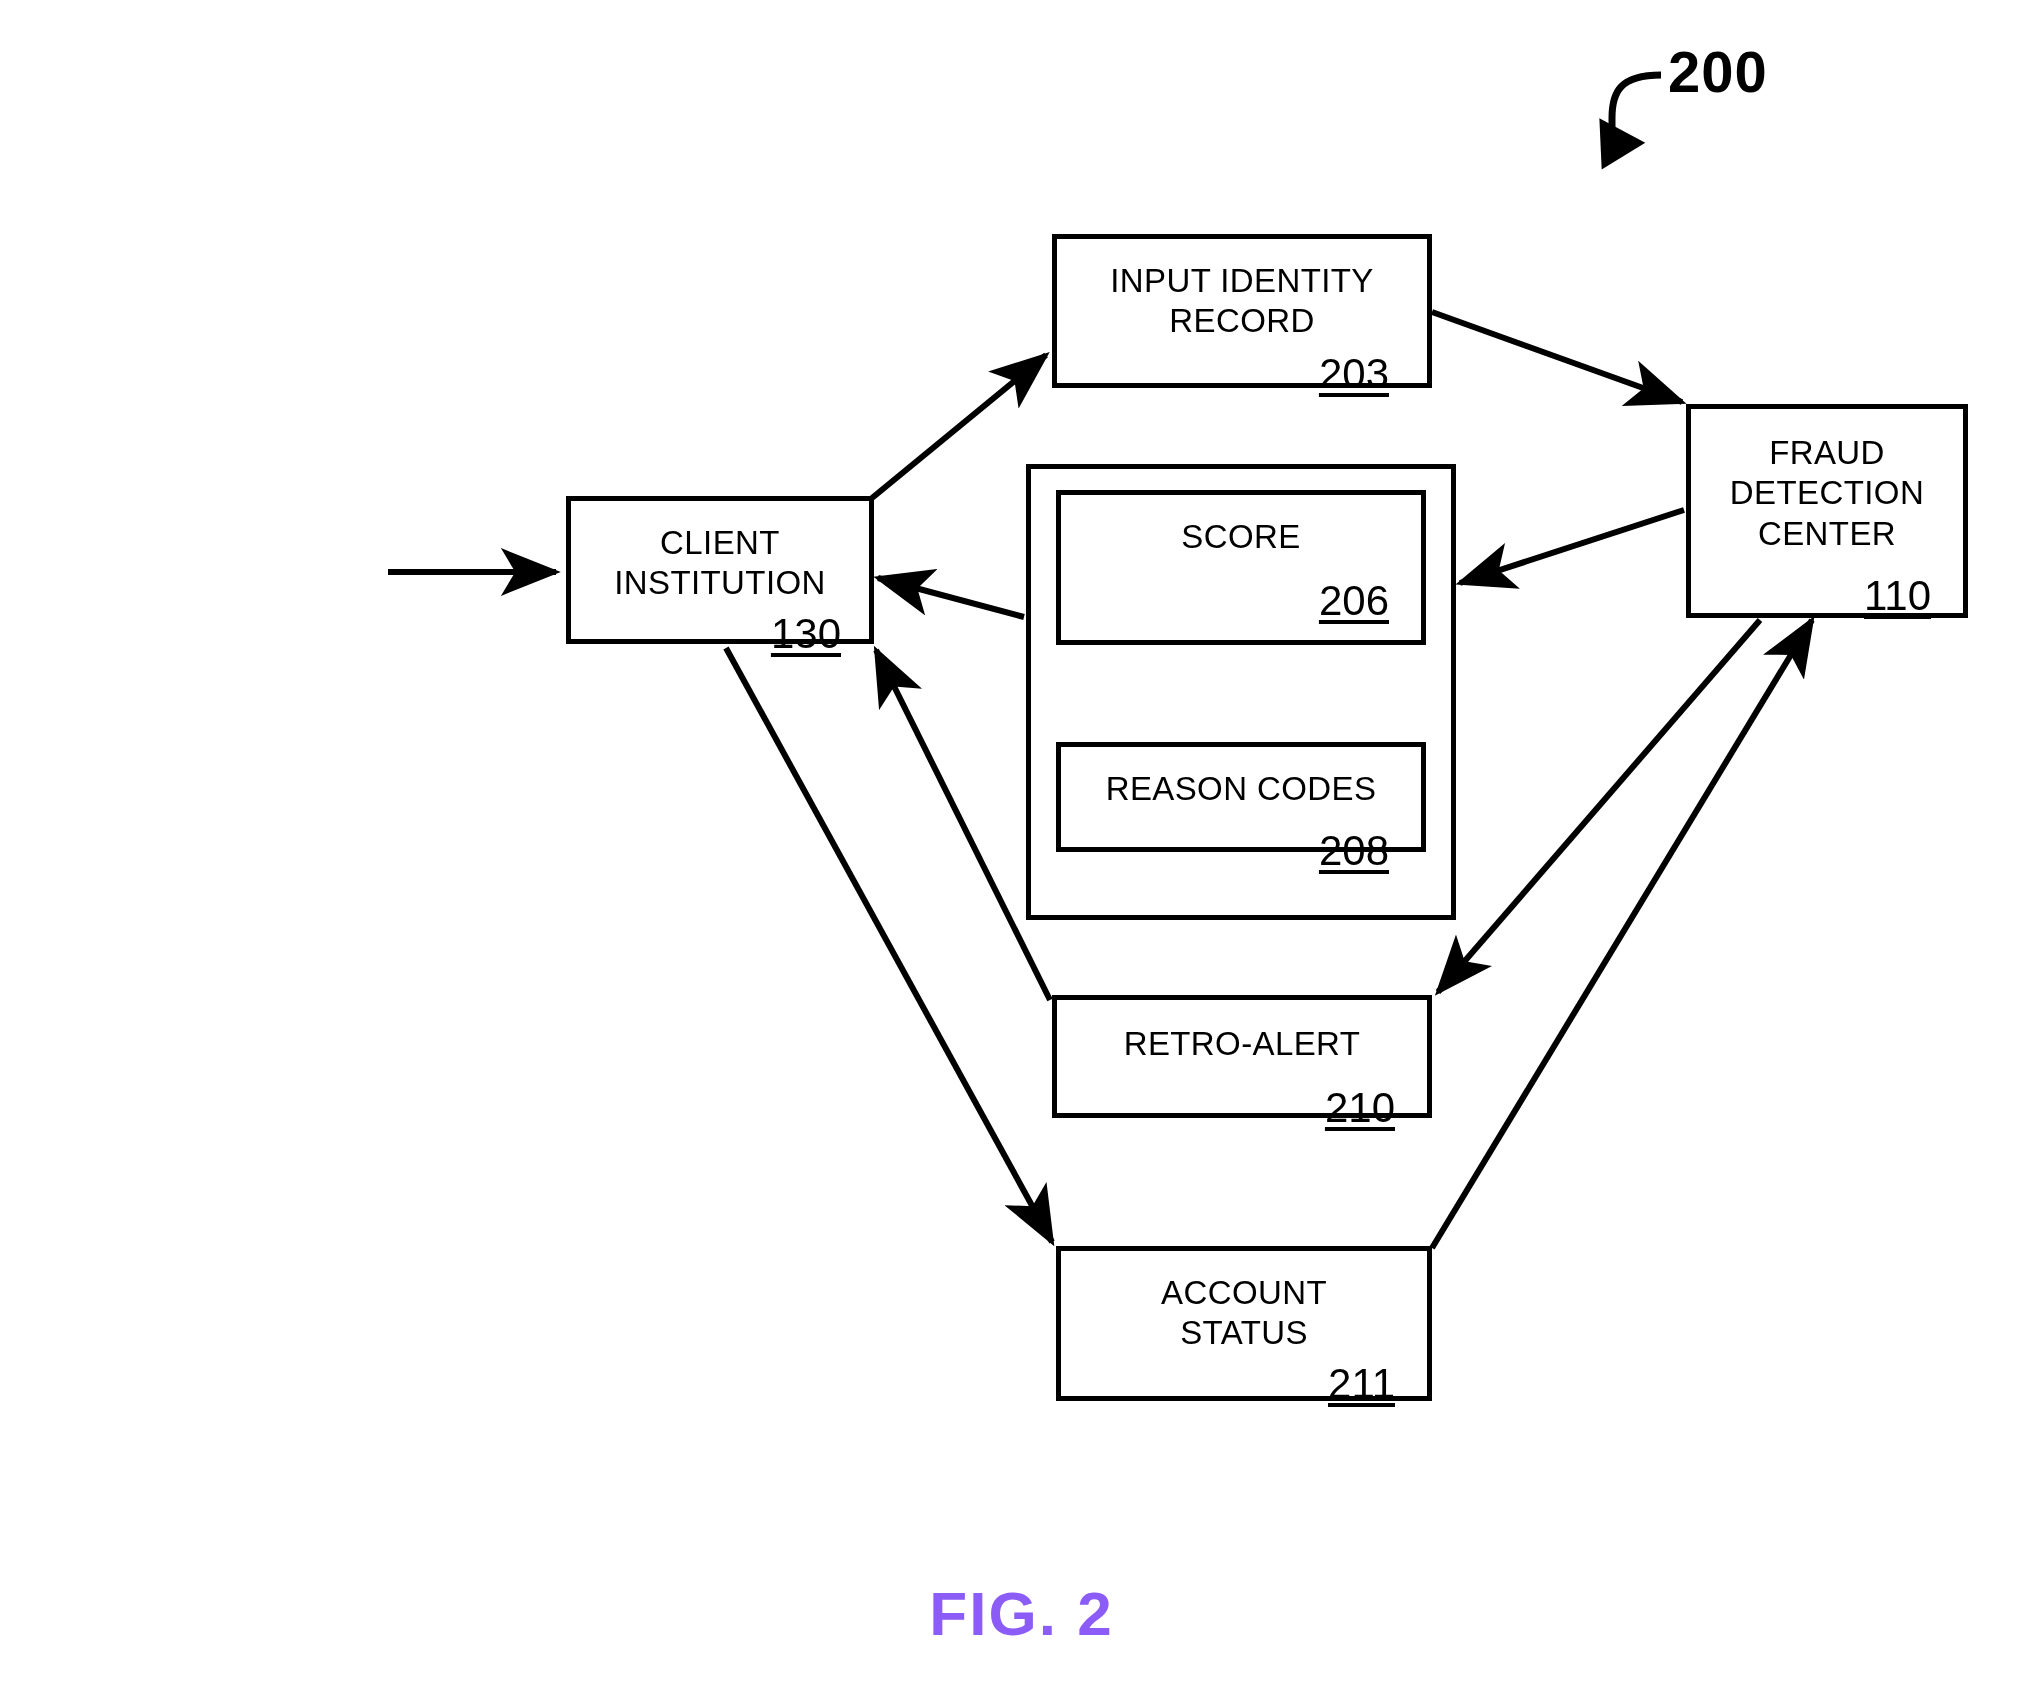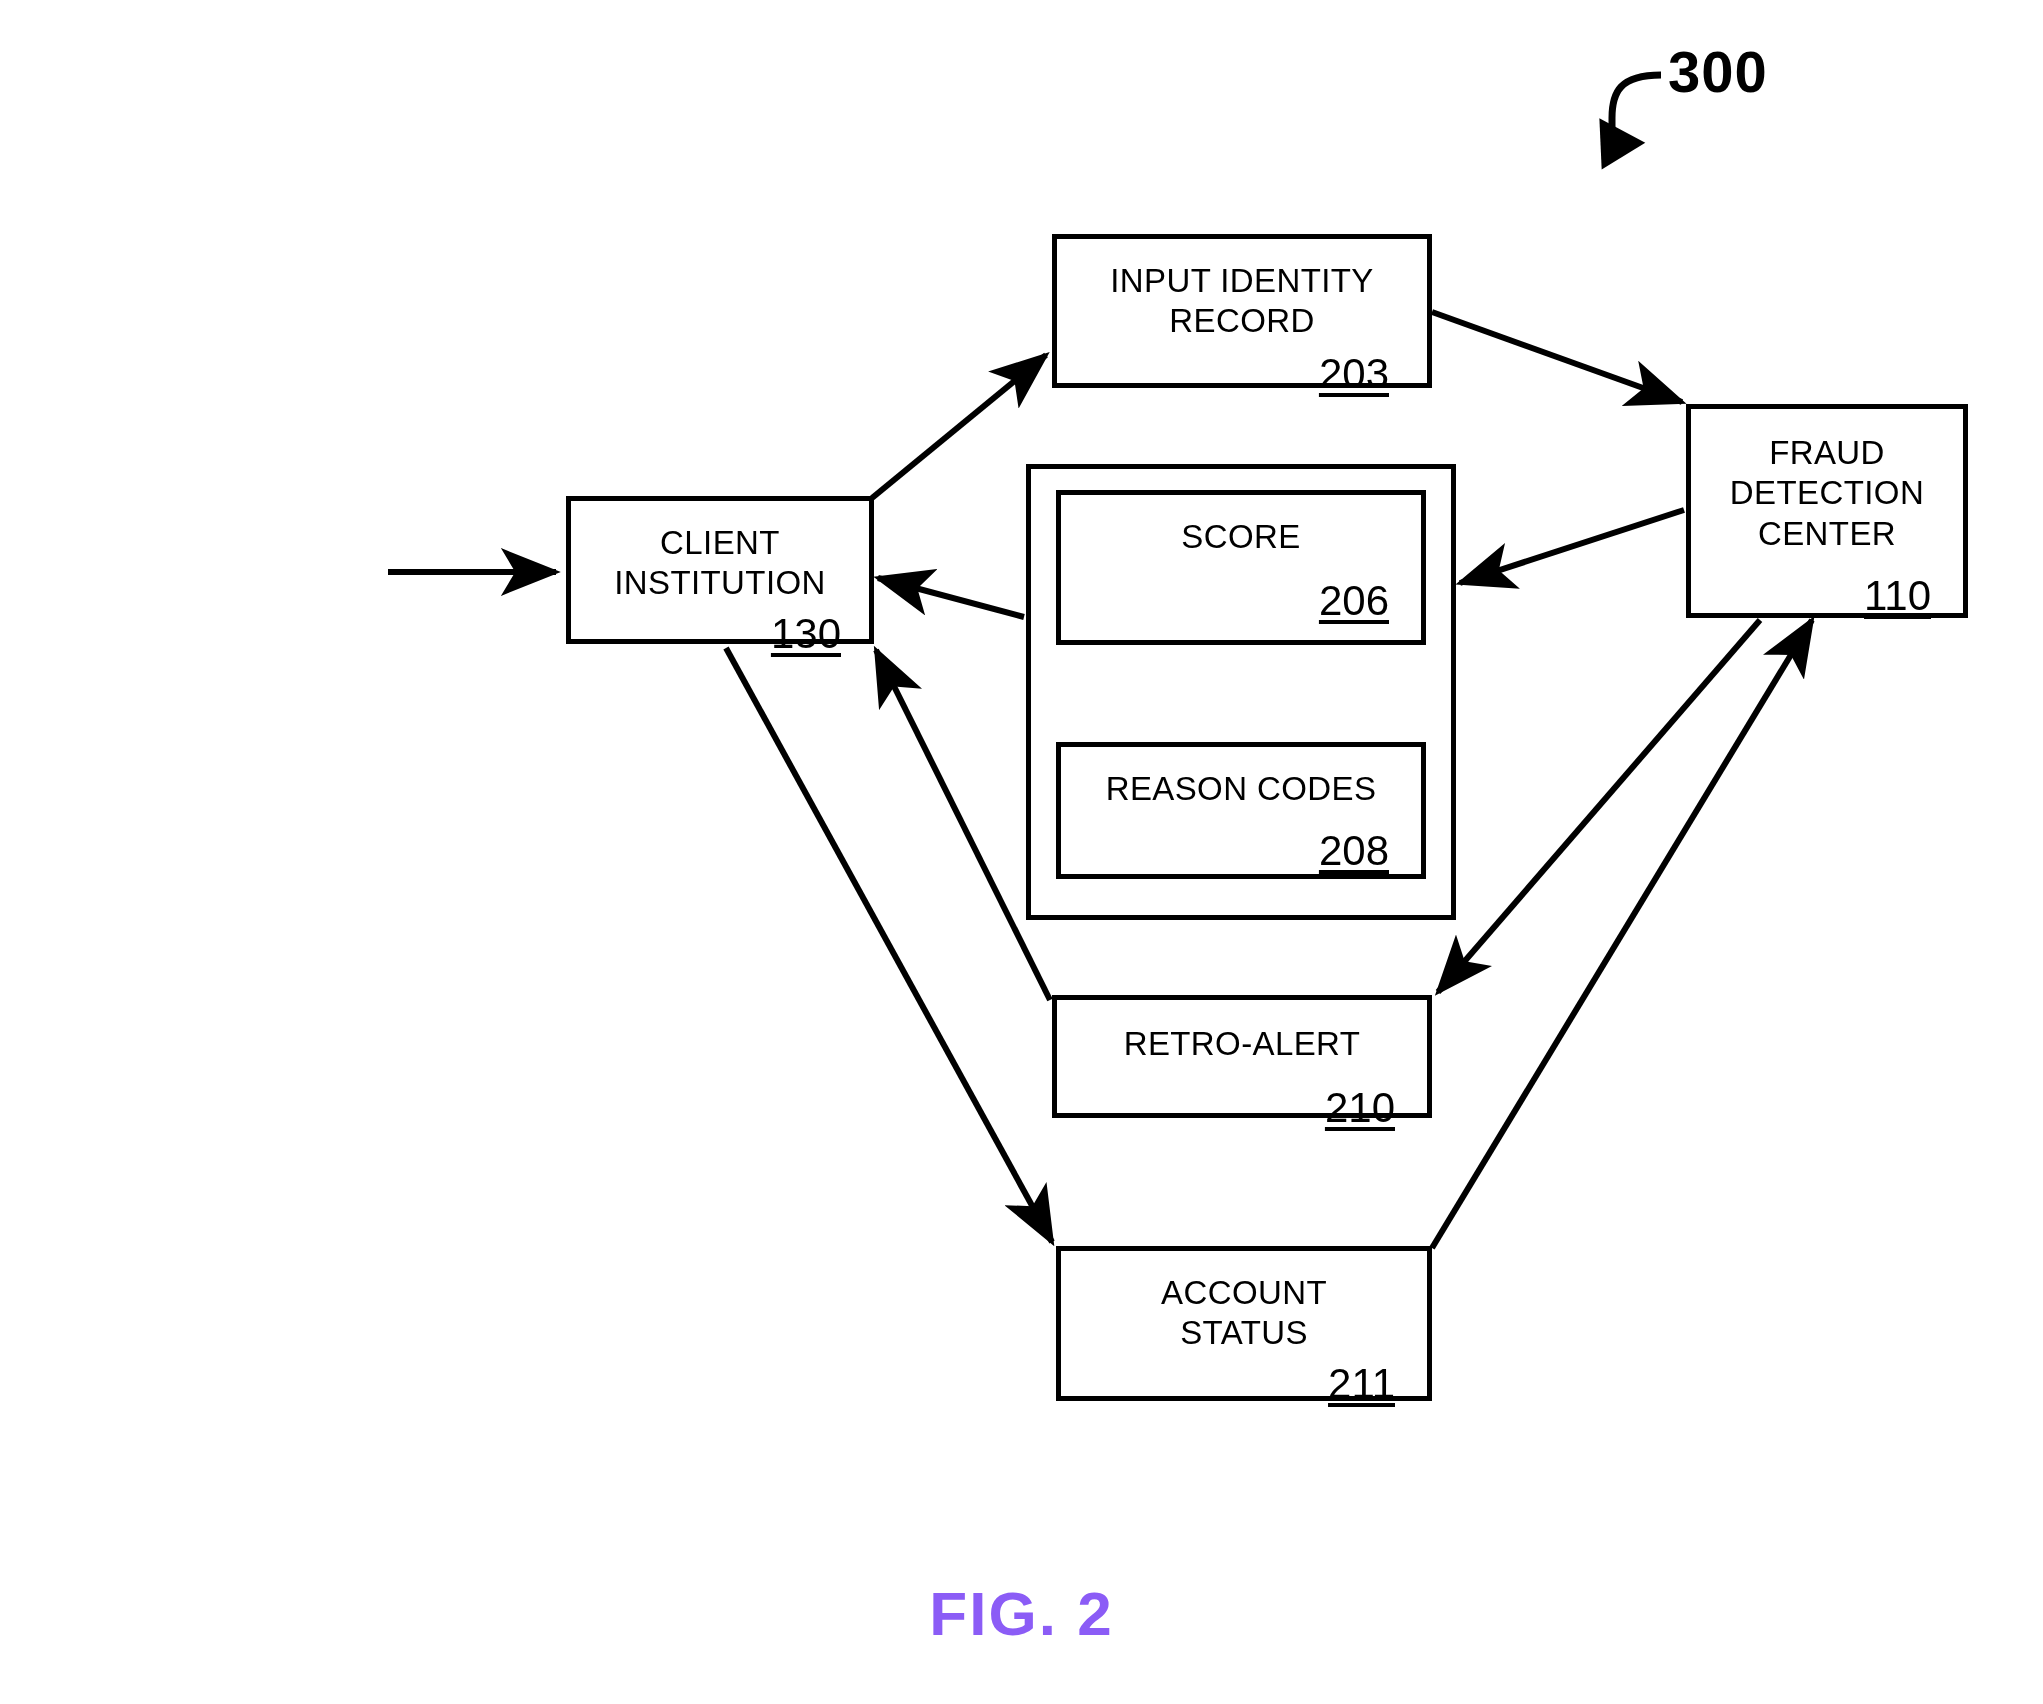--- a/index.html
+++ b/index.html
@@ -59,21 +59,21 @@
   #box-110 { left: 1686px; top: 404px; width: 282px; height: 214px; }
   #box-110 .node-label { font-size: 33px; margin-top: 24px; }
   #box-110 .node-ref   { font-size: 42px; margin-top: 18px; margin-right: 32px; }
 
   #box-outer-results { left: 1026px; top: 464px; width: 430px; height: 456px; border-width: 5px; }
 
   #box-206 { left: 1056px; top: 490px; width: 370px; height: 155px; }
   #box-206 .node-label { font-size: 33px; margin-top: 22px; }
   #box-206 .node-ref   { font-size: 42px; margin-top: 20px; margin-right: 32px; }
 
-  #box-208 { left: 1056px; top: 742px; width: 370px; height: 137px; }
+  #box-208 { left: 1056px; top: 742px; width: 370px; height: 110px; }
   #box-208 .node-label { font-size: 33px; margin-top: 22px; }
   #box-208 .node-ref   { font-size: 42px; margin-top: 18px; margin-right: 32px; }
 
   #box-210 { left: 1052px; top: 995px; width: 380px; height: 123px; }
   #box-210 .node-label { font-size: 33px; margin-top: 24px; }
   #box-210 .node-ref   { font-size: 42px; margin-top: 20px; margin-right: 32px; }
 
   #box-211 { left: 1056px; top: 1246px; width: 376px; height: 155px; }
   #box-211 .node-label { font-size: 33px; margin-top: 22px; }
   #box-211 .node-ref   { font-size: 42px; margin-top: 6px; margin-right: 32px; }
@@ -180,17 +180,17 @@
     <div class="node-label">RETRO-ALERT</div>
     <div class="node-ref">210</div>
   </div>
 
   <div class="node-box" id="box-211">
     <div class="node-label">ACCOUNT
 STATUS</div>
     <div class="node-ref">211</div>
   </div>
 
-  <div id="ref-200">300</div>
+  <div id="ref-200">200</div>
 
   <div id="fig-caption">FIG. 2</div>
 
 </div>
 
 </body></html>

